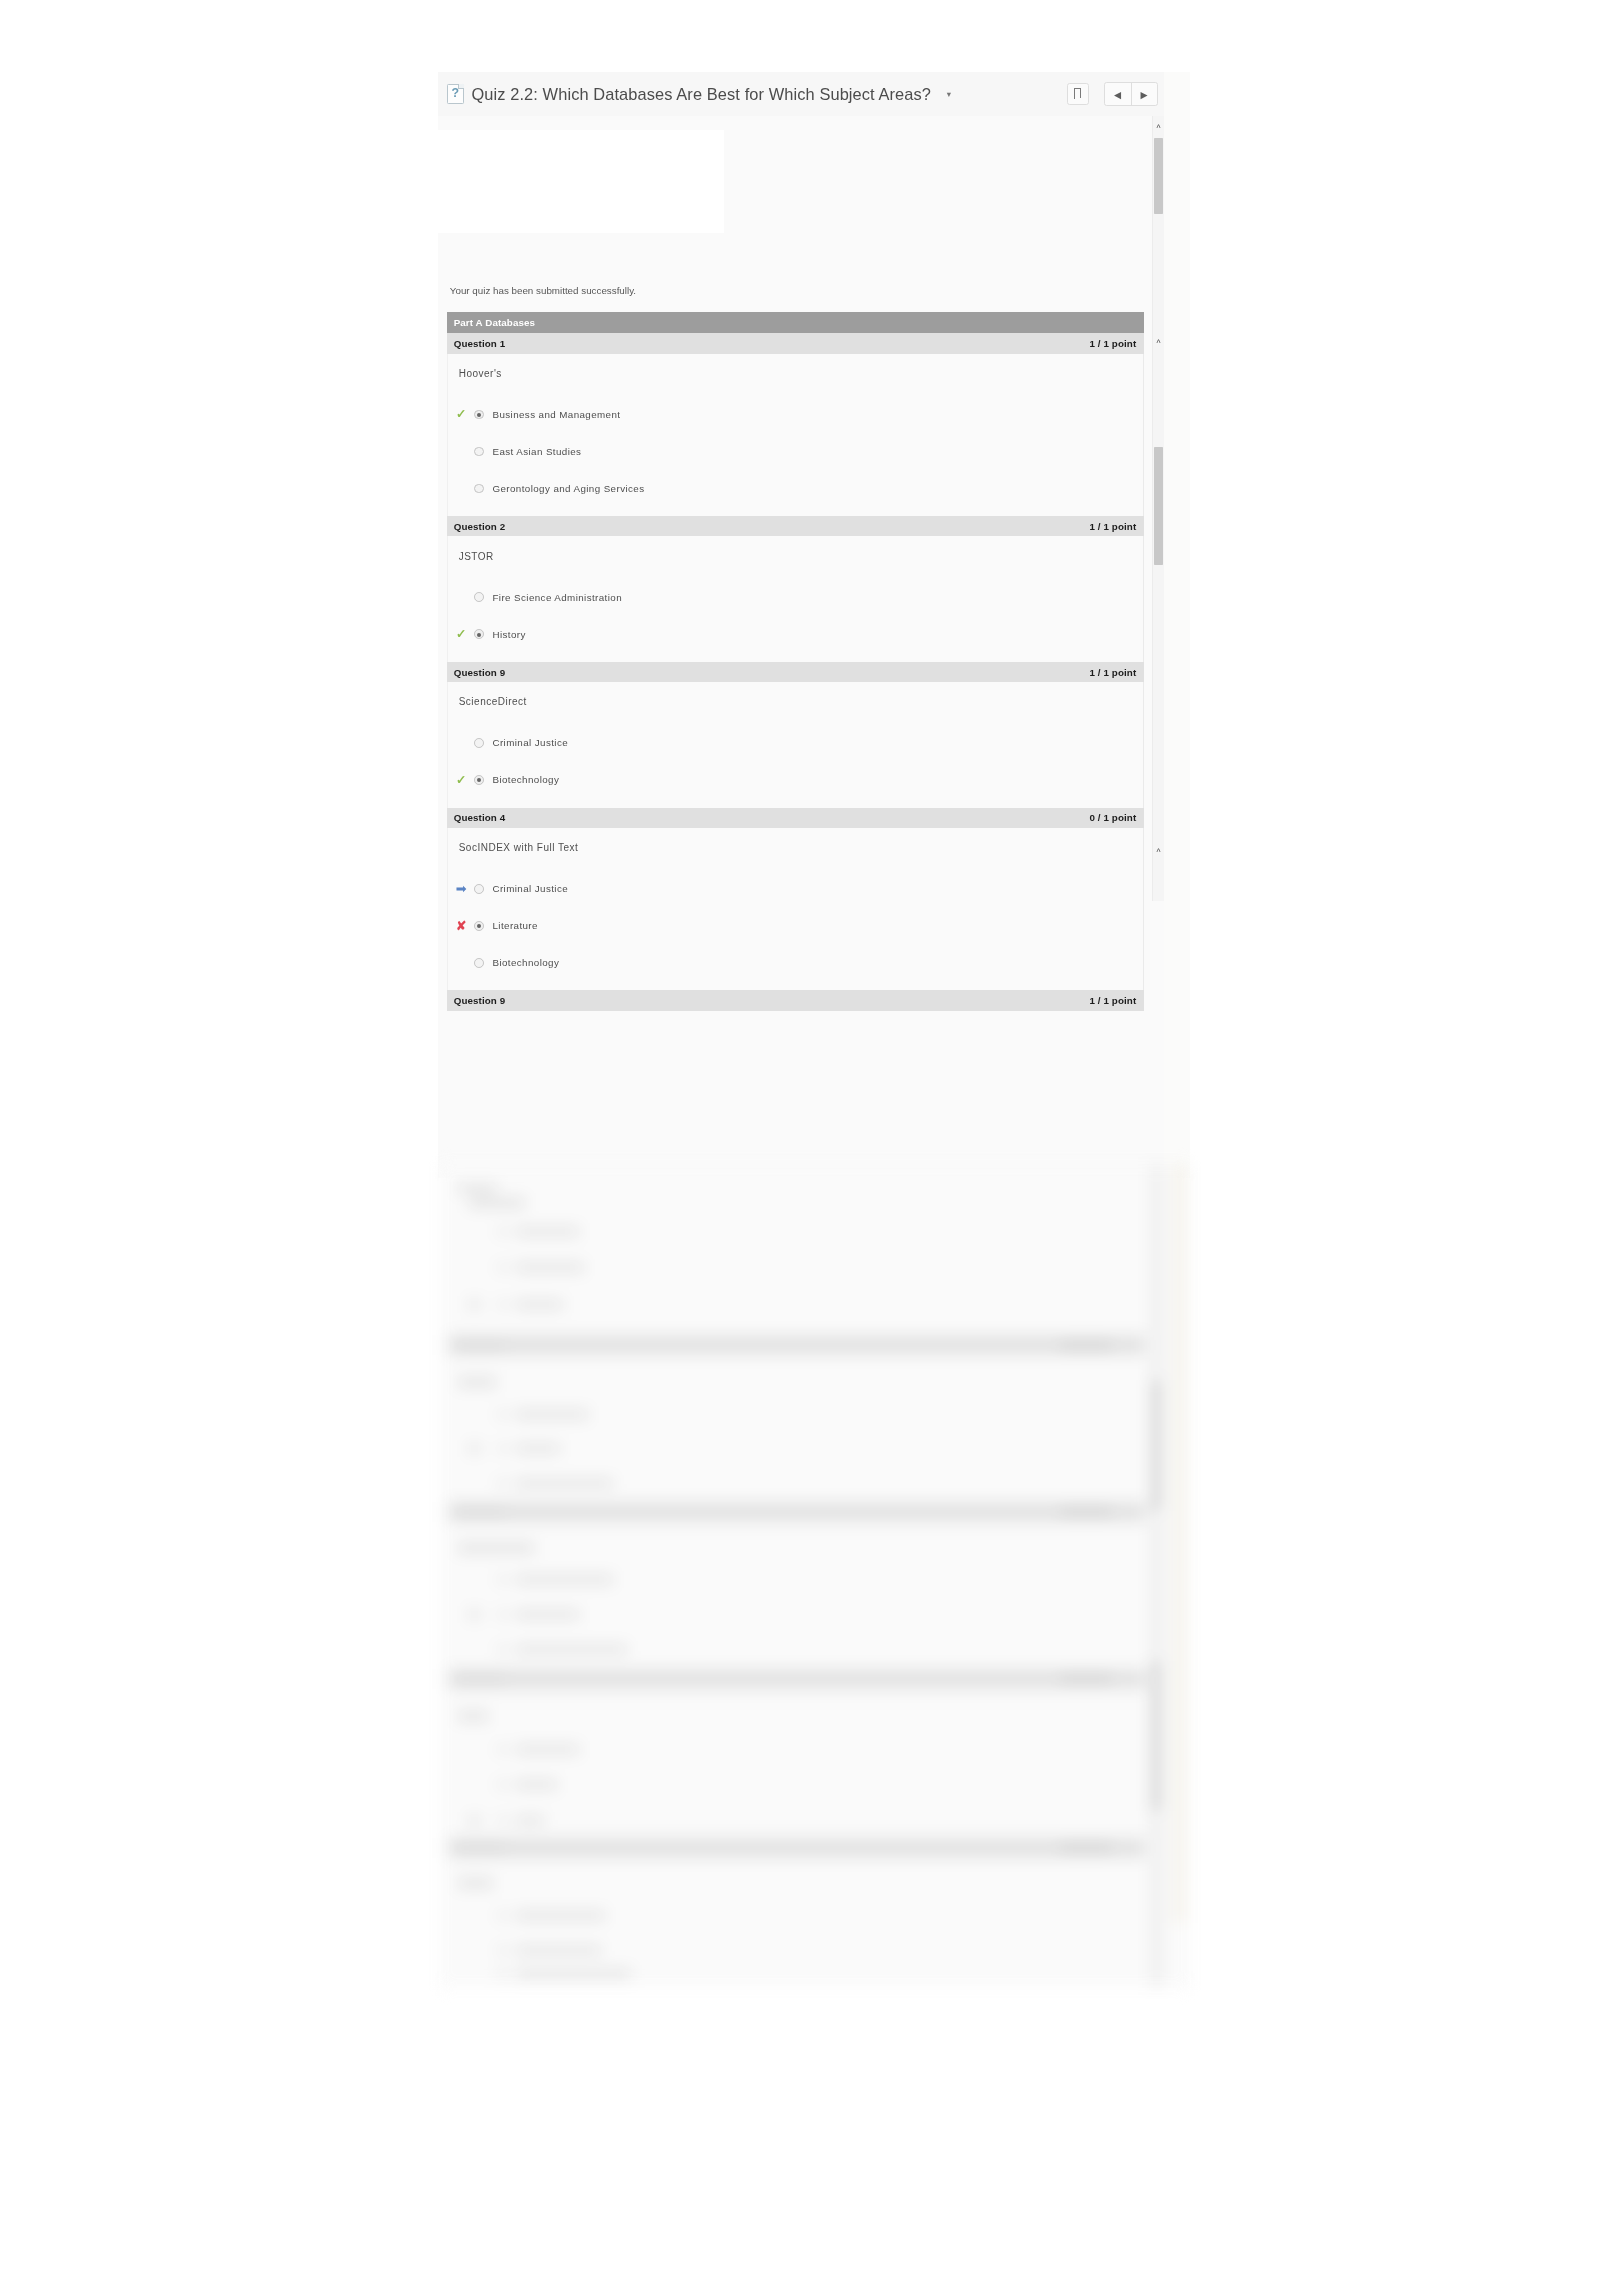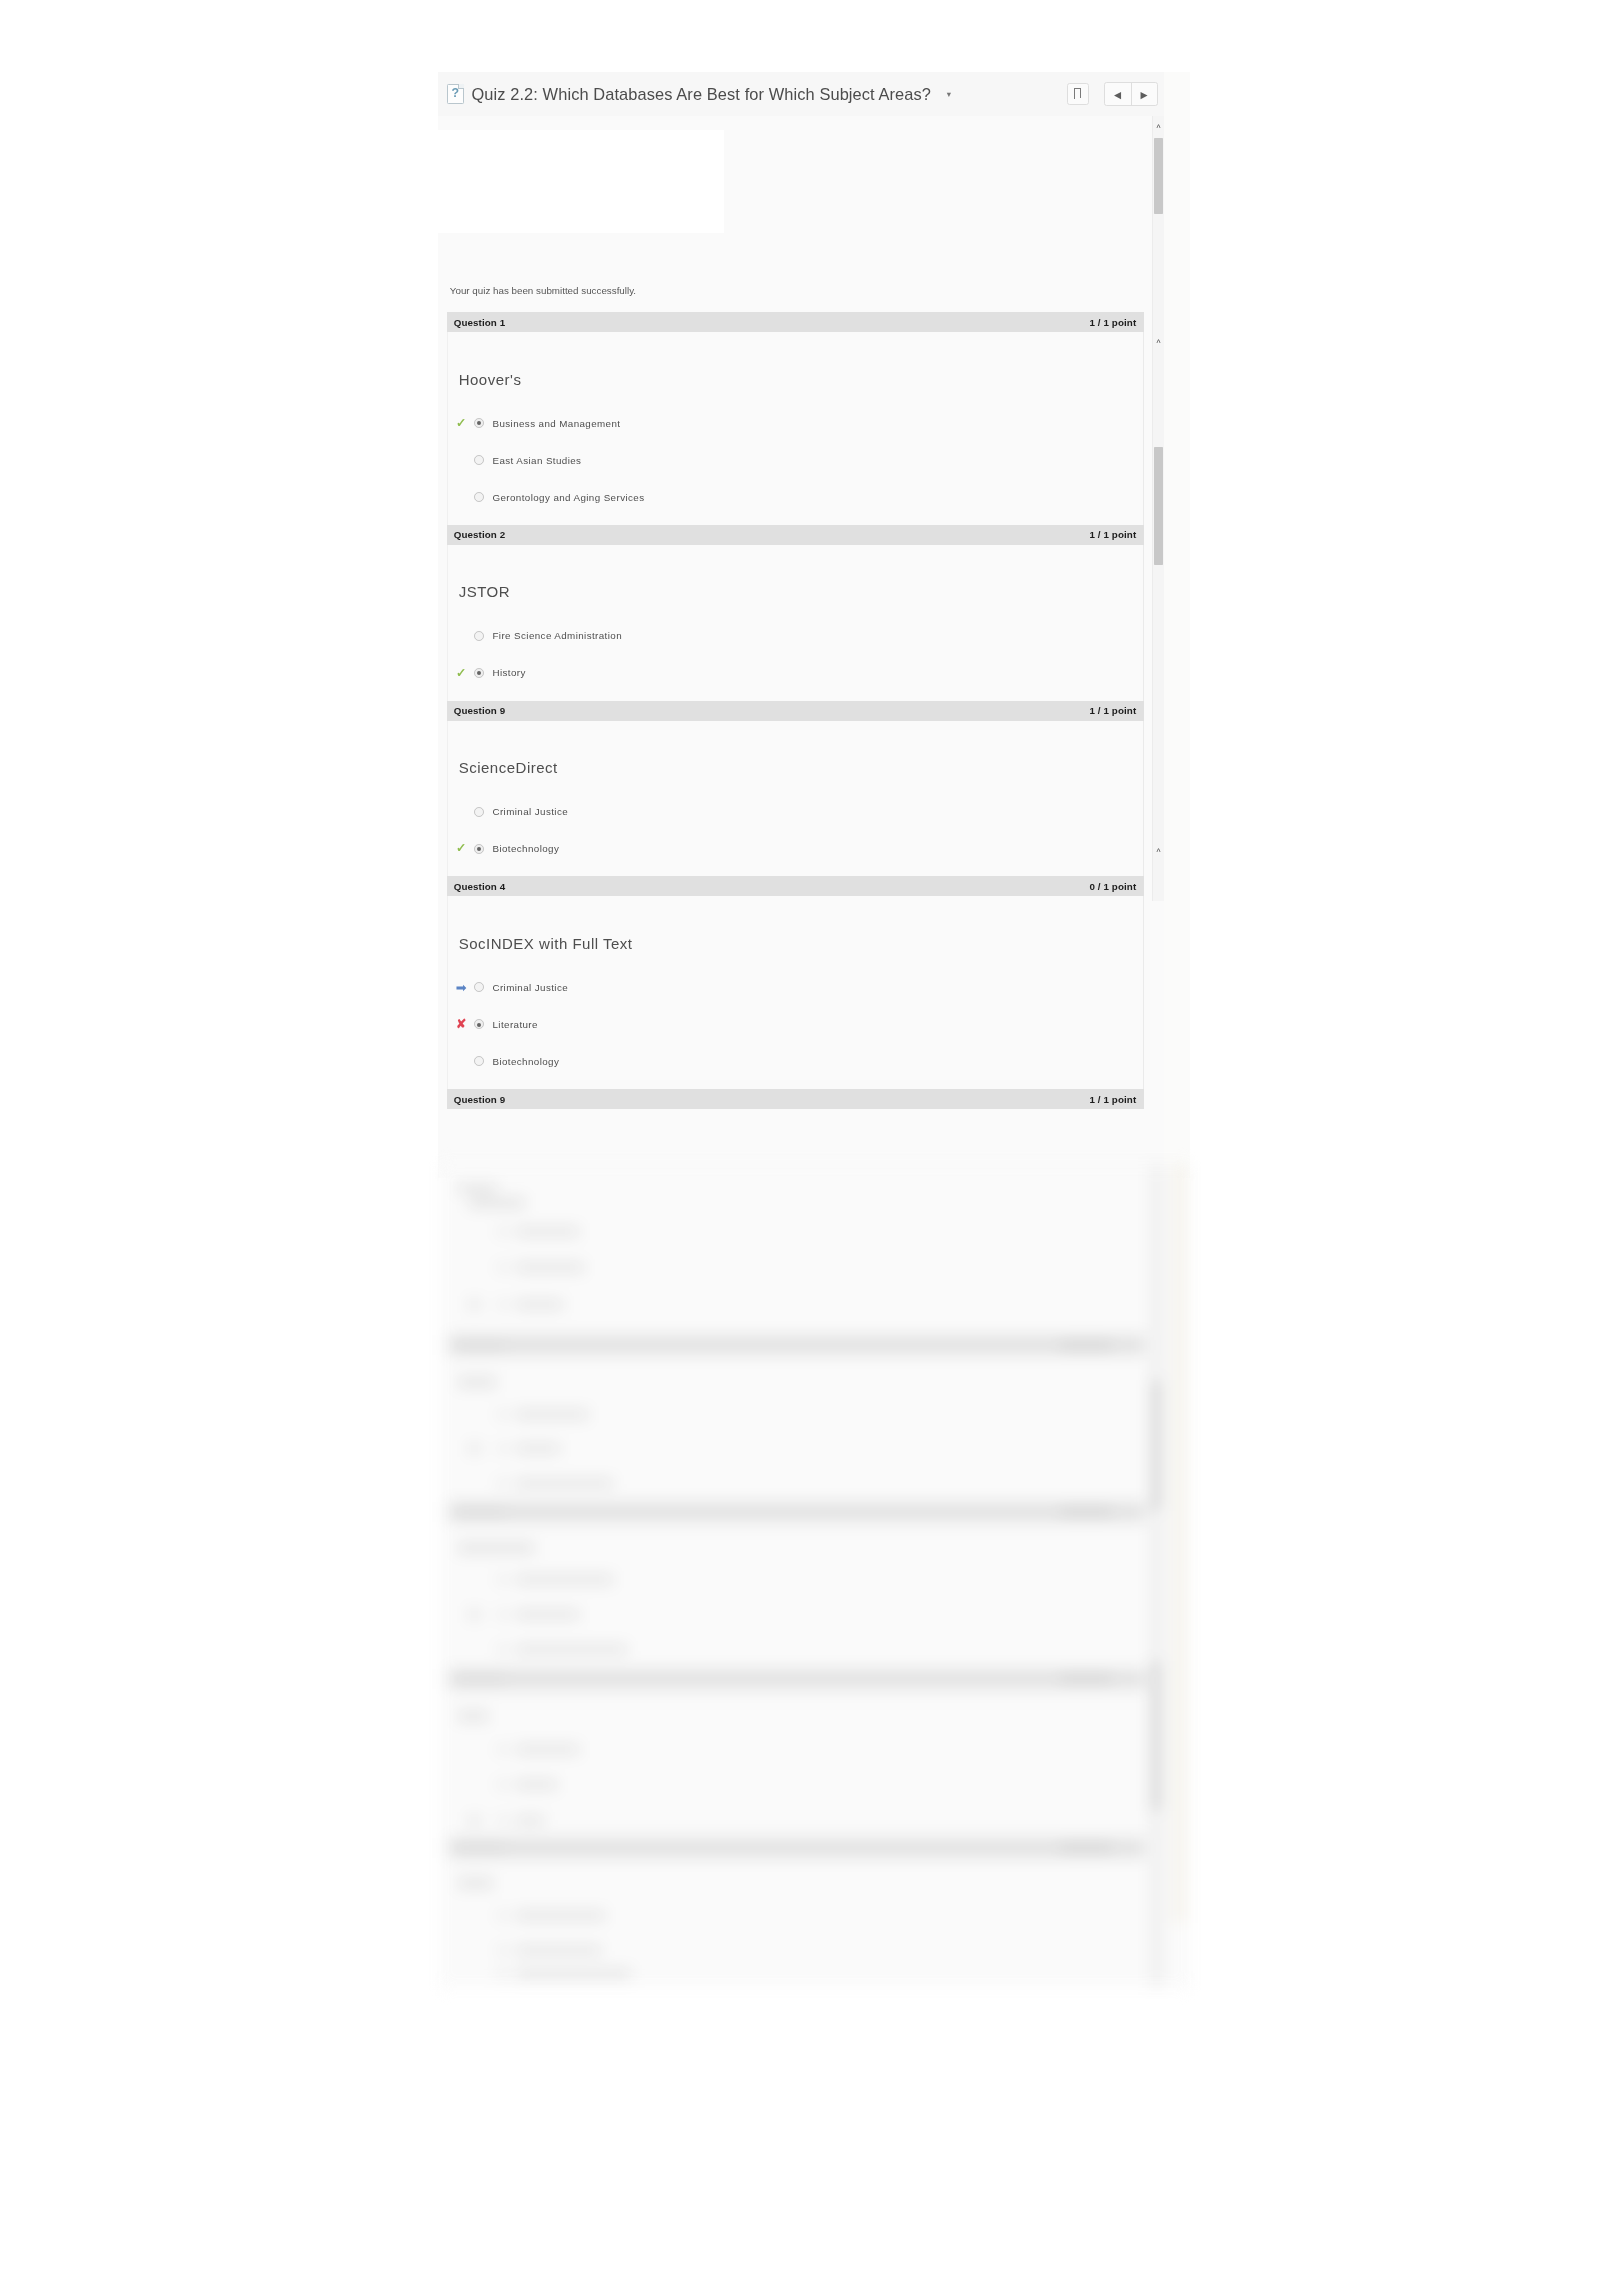--- a/index.html
+++ b/index.html
@@ -212,25 +212,24 @@
   }
 
   .q-body {
     background: #fafafa;
     padding: 14.4px 0 9.2px 0;
     border-left: 0.7px solid #f0f0f0;
     border-right: 0.7px solid #eaeaea;
   }
 
   .q-prompt {
-    font-size: 15px;
+    font-size: 10px;
     color: #4e4e4e;
     padding-left: 10.5px;
     letter-spacing: 0.5px;
-    margin-top: 24px;
   }
 
   .answers { margin-top: 17px; }
 
   .ans-row {
     display: flex;
     align-items: center;
     height: 37px;
     padding-left: 0px;
   }
@@ -399,20 +398,21 @@
       </div>
     </div>
 
     <div class="content">
 
       <div class="white-box"></div>
 
       <div class="submit-msg">Your quiz has been submitted successfully.</div>
 
       <div class="qlist" id="qlist">
+          <div class="part-bar">Part A Databases</div>
           <div class="q-bar">
             <span>Question 1</span>
             <span>1 / 1 point</span>
           </div>
           <div class="q-body">
             <div class="q-prompt">Hoover's</div>
             <div class="answers">
               <div class="ans-row">
                 <div class="ans-mark mark-correct">✓</div>
                 <div class="radio sel"></div>

